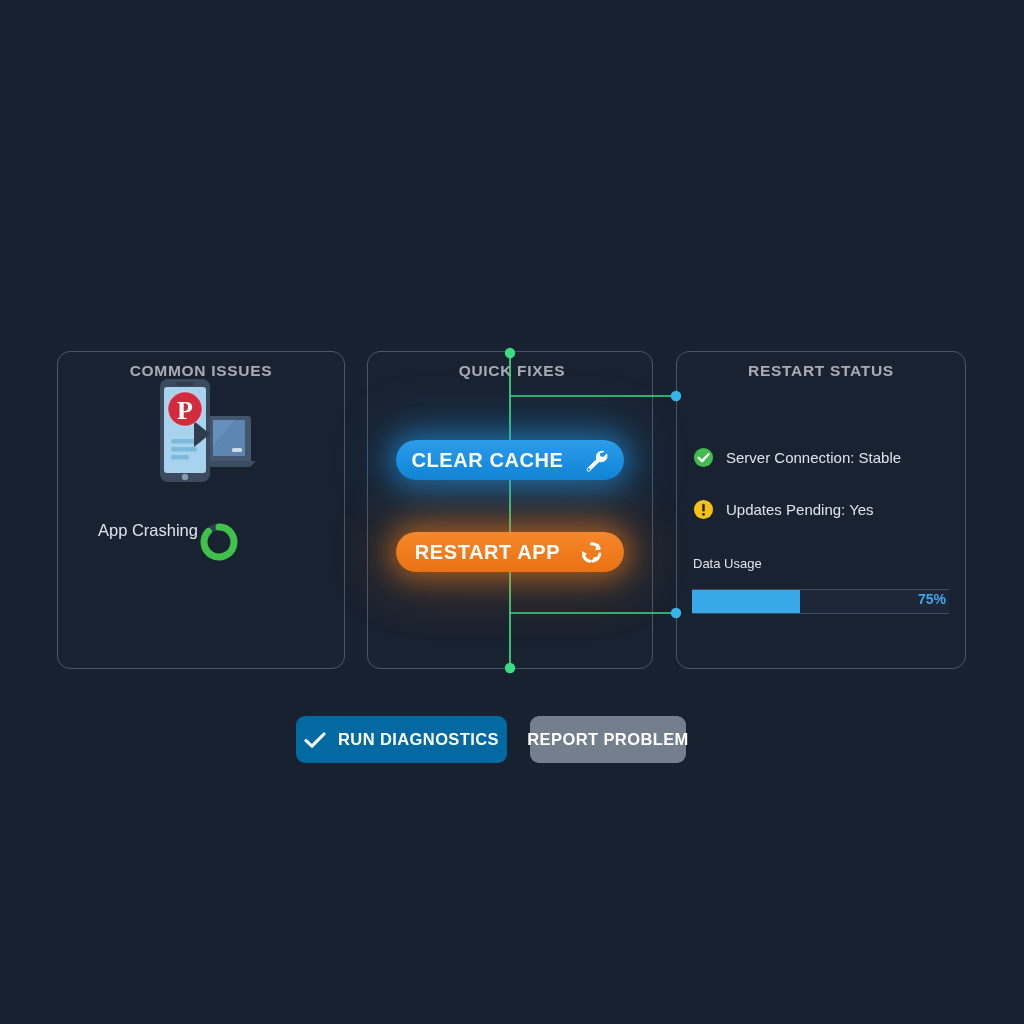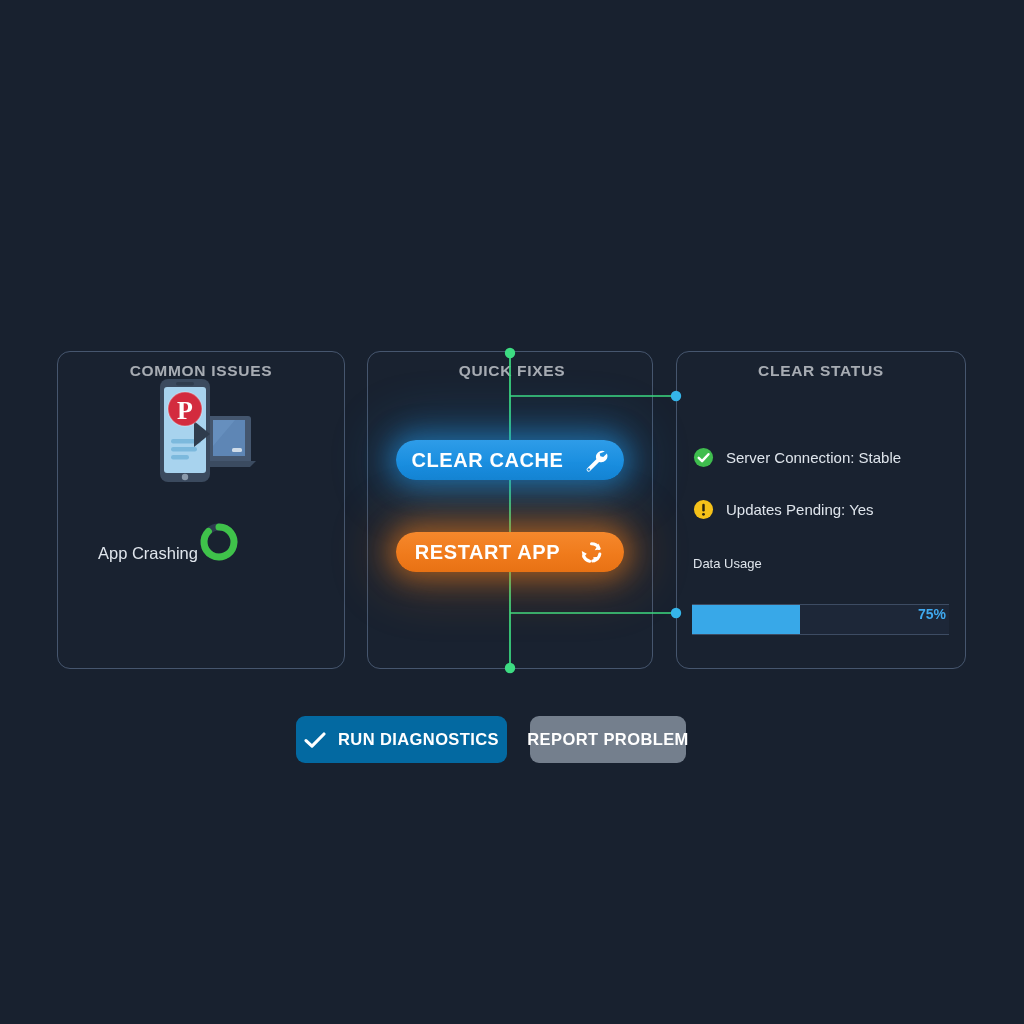--- a/index.html
+++ b/index.html
@@ -53,21 +53,21 @@
   #device-illustration {
     position: absolute;
     left: 152px; top: 376px;
     width: 104px; height: 110px;
   }
 
   
   .issue-row {
     position: absolute;
     display: flex;
-    align-items: flex-end;
+    align-items: flex-start;
   }
   #issue-row-crashing { left: 98px; top: 521px; }
   #issue-row-images   { left: 98px; top: 575px; }
 
   .issue-label {
     font-size: 16.5px;
     color: #dfe5ec;
     white-space: nowrap;
   }
 
@@ -134,22 +134,22 @@
 
   #data-usage-label {
     position: absolute;
     left: 693px; top: 556px;
     font-size: 13px;
     color: #dfe5ec;
     white-space: nowrap;
   }
   #data-usage-bar {
     position: absolute;
-    left: 692px; top: 604px;
-    width: 257px; height: 31px;
+    left: 692px; top: 589px;
+    width: 257px; height: 25px;
     background: #1d2738;
     border-top: 1px solid #3d4c63;
     border-bottom: 1px solid #3d4c63;
   }
   #data-usage-fill {
     position: absolute;
     left: 0; top: 0; bottom: 0;
     width: 42%;
     background: #38a8e8;
   }
@@ -191,21 +191,21 @@
   #btn-run-diagnostics .check-icon { width: 22px; height: 16px; display: block; }
   .action-btn .btn-label { white-space: nowrap; }
 </style>
 </head>
 <body>
 
 <div id="stage">
 
   <div class="col-header" id="hdr-issues">COMMON ISSUES</div>
   <div class="col-header" id="hdr-fixes">QUICK FIXES</div>
-  <div class="col-header" id="hdr-status">CLEAR STATUS</div>
+  <div class="col-header" id="hdr-status">RESTART STATUS</div>
 
   <div class="panel" id="panel-issues"></div>
   <div class="panel" id="panel-fixes"></div>
   <div class="panel" id="panel-status"></div>
 
   <svg id="device-illustration" viewBox="0 0 104 110">
 
     <path d="M58 40 h38 a3 3 0 0 1 3 3 v42 h-44 v-42 a3 3 0 0 1 3 -3 z" fill="#44566e"></path>
     <path d="M61 44 h32 v36 h-32 z" fill="#5e86b5"></path>
     <path d="M61 44 h22 l-22 26 z" fill="#6d97c4" opacity="0.55"></path>

